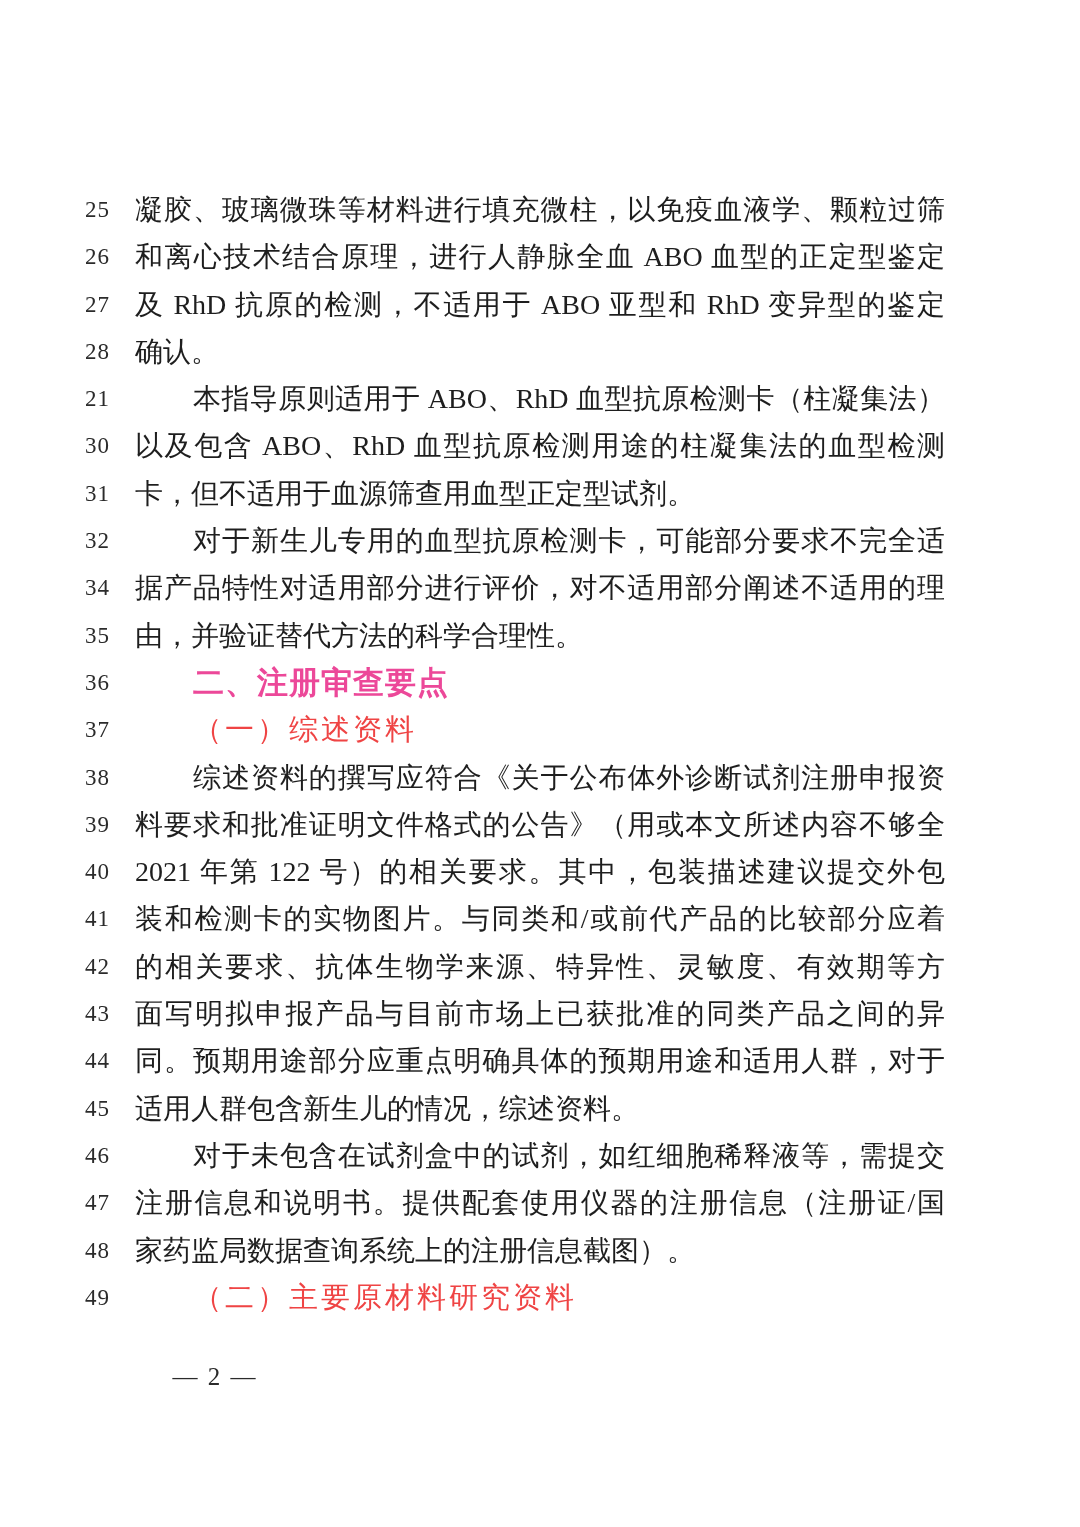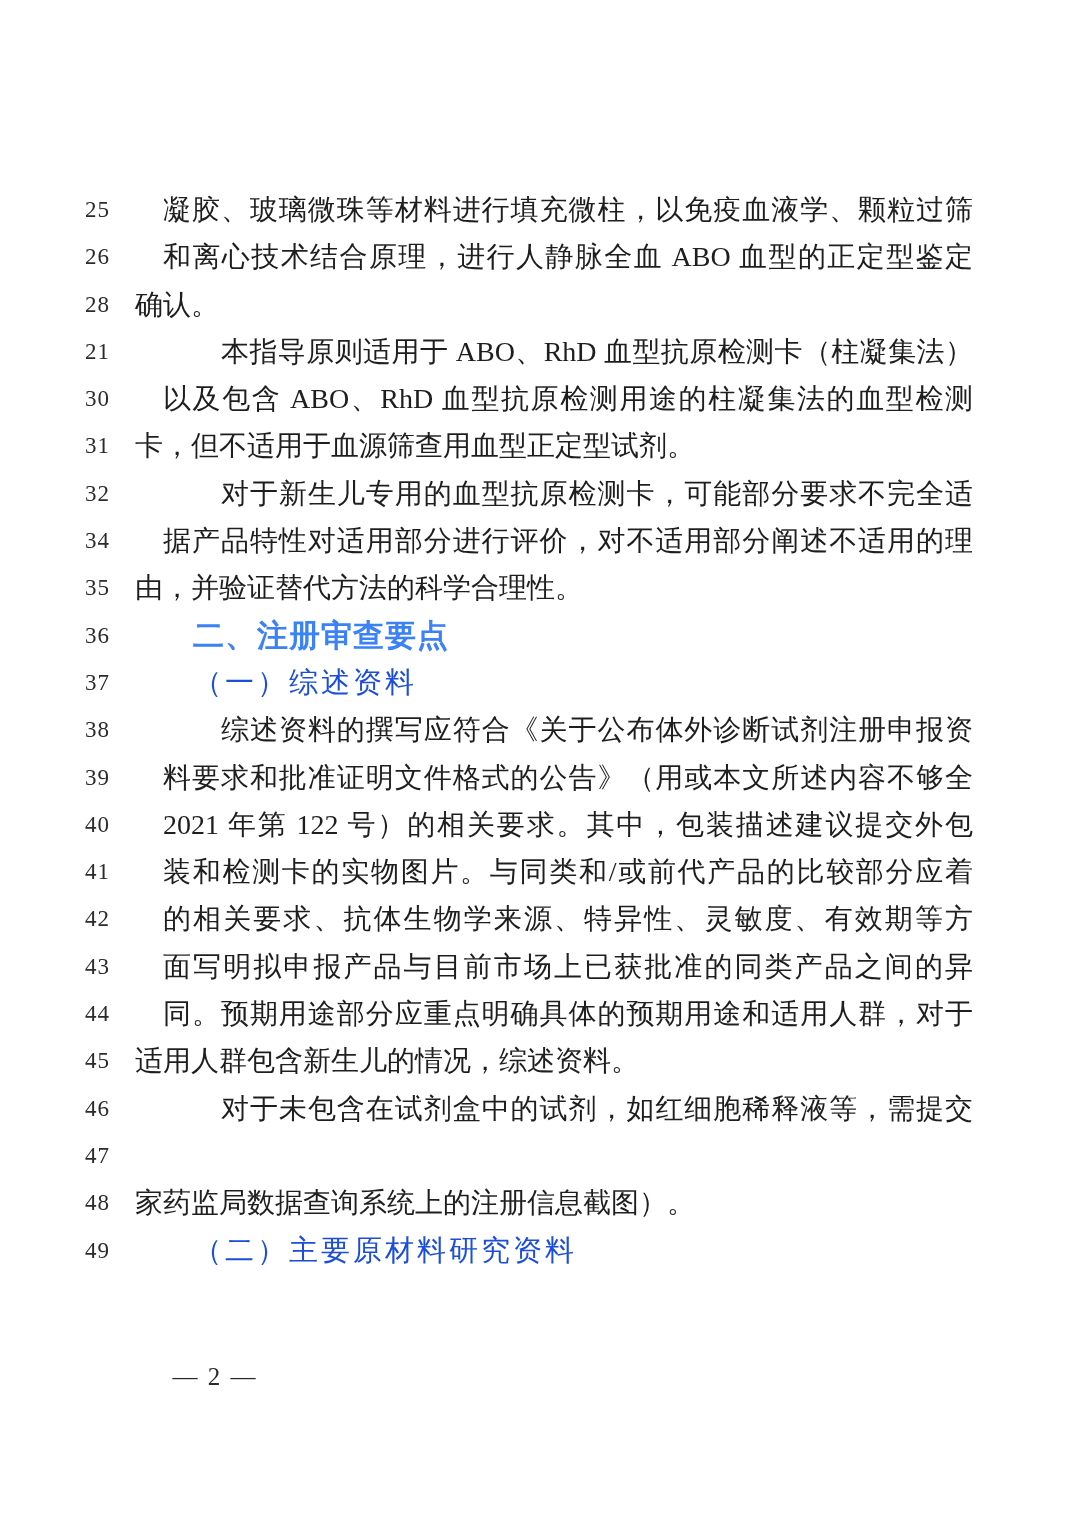--- a/index.html
+++ b/index.html
@@ -48,36 +48,35 @@
     height: 47.3px;
     overflow: hidden;
     font-size: 28px;
     line-height: 47.3px;
     color: #1e1e1e;
   }
   .text.justify {
     text-align: justify;
     text-align-last: justify;
     text-justify: inter-character;
-    margin-left: 28px;
   }
   .text.indent {
     text-indent: 58px;
   }
   .text.heading-bold {
     font-family: "Liberation Sans", "DejaVu Sans", sans-serif;
     font-weight: 700;
     font-size: 31px;
     letter-spacing: 1px;
-    color: #3b82f6;
+    color: #ec4899;
   }
   .text.heading-kai {
     font-size: 29px;
     letter-spacing: 3px;
-    color: #1d4ed8;
+    color: #ef4444;
   }
   .page-num {
     position: absolute;
     top: 1363px;
     left: 160px;
     width: 110px;
     text-align: center;
     font-size: 25px;
     color: #2b2b2b;
     letter-spacing: 2px;
@@ -88,20 +87,24 @@
 
 <div class="page">
   <div class="content">
       <div class="line">
         <span class="num">25</span>
         <span class="text body justify">凝胶、玻璃微珠等材料进行填充微柱，以免疫血液学、颗粒过筛</span>
       </div>
       <div class="line">
         <span class="num">26</span>
         <span class="text body justify">和离心技术结合原理，进行人静脉全血 ABO 血型的正定型鉴定</span>
+      </div>
+      <div class="line">
+        <span class="num">27</span>
+        <span class="text body justify">及 RhD 抗原的检测，不适用于 ABO 亚型和 RhD 变异型的鉴定</span>
       </div>
       <div class="line">
         <span class="num">28</span>
         <span class="text body">确认。</span>
       </div>
       <div class="line">
         <span class="num">21</span>
         <span class="text body justify indent">本指导原则适用于 ABO、RhD 血型抗原检测卡（柱凝集法）</span>
       </div>
       <div class="line">
@@ -163,20 +166,21 @@
       <div class="line">
         <span class="num">45</span>
         <span class="text body">适用人群包含新生儿的情况，综述资料。</span>
       </div>
       <div class="line">
         <span class="num">46</span>
         <span class="text body justify indent">对于未包含在试剂盒中的试剂，如红细胞稀释液等，需提交</span>
       </div>
       <div class="line">
         <span class="num">47</span>
+        <span class="text body justify">注册信息和说明书。提供配套使用仪器的注册信息（注册证/国</span>
       </div>
       <div class="line">
         <span class="num">48</span>
         <span class="text body">家药监局数据查询系统上的注册信息截图）。</span>
       </div>
       <div class="line">
         <span class="num">49</span>
         <span class="text heading-kai indent">（二）主要原材料研究资料</span>
       </div>
     </div>

